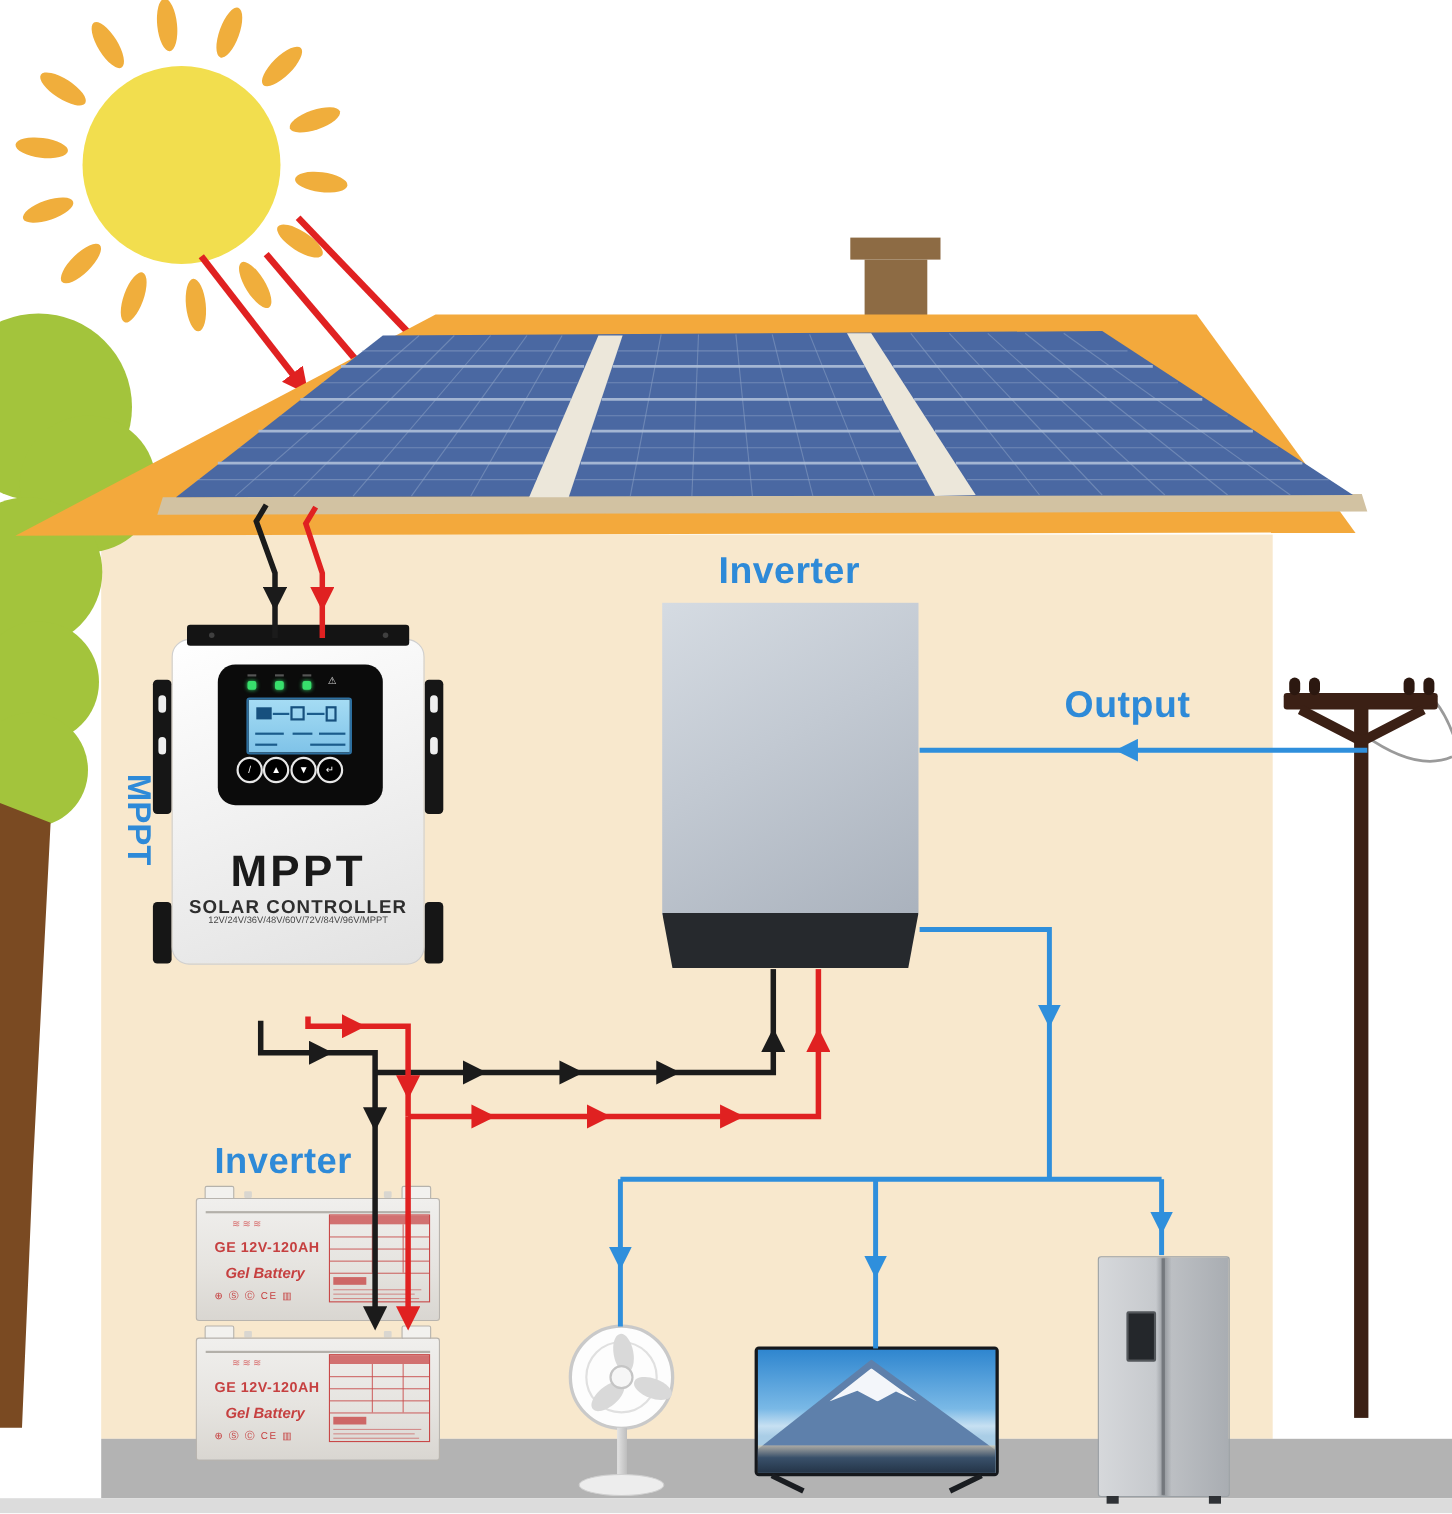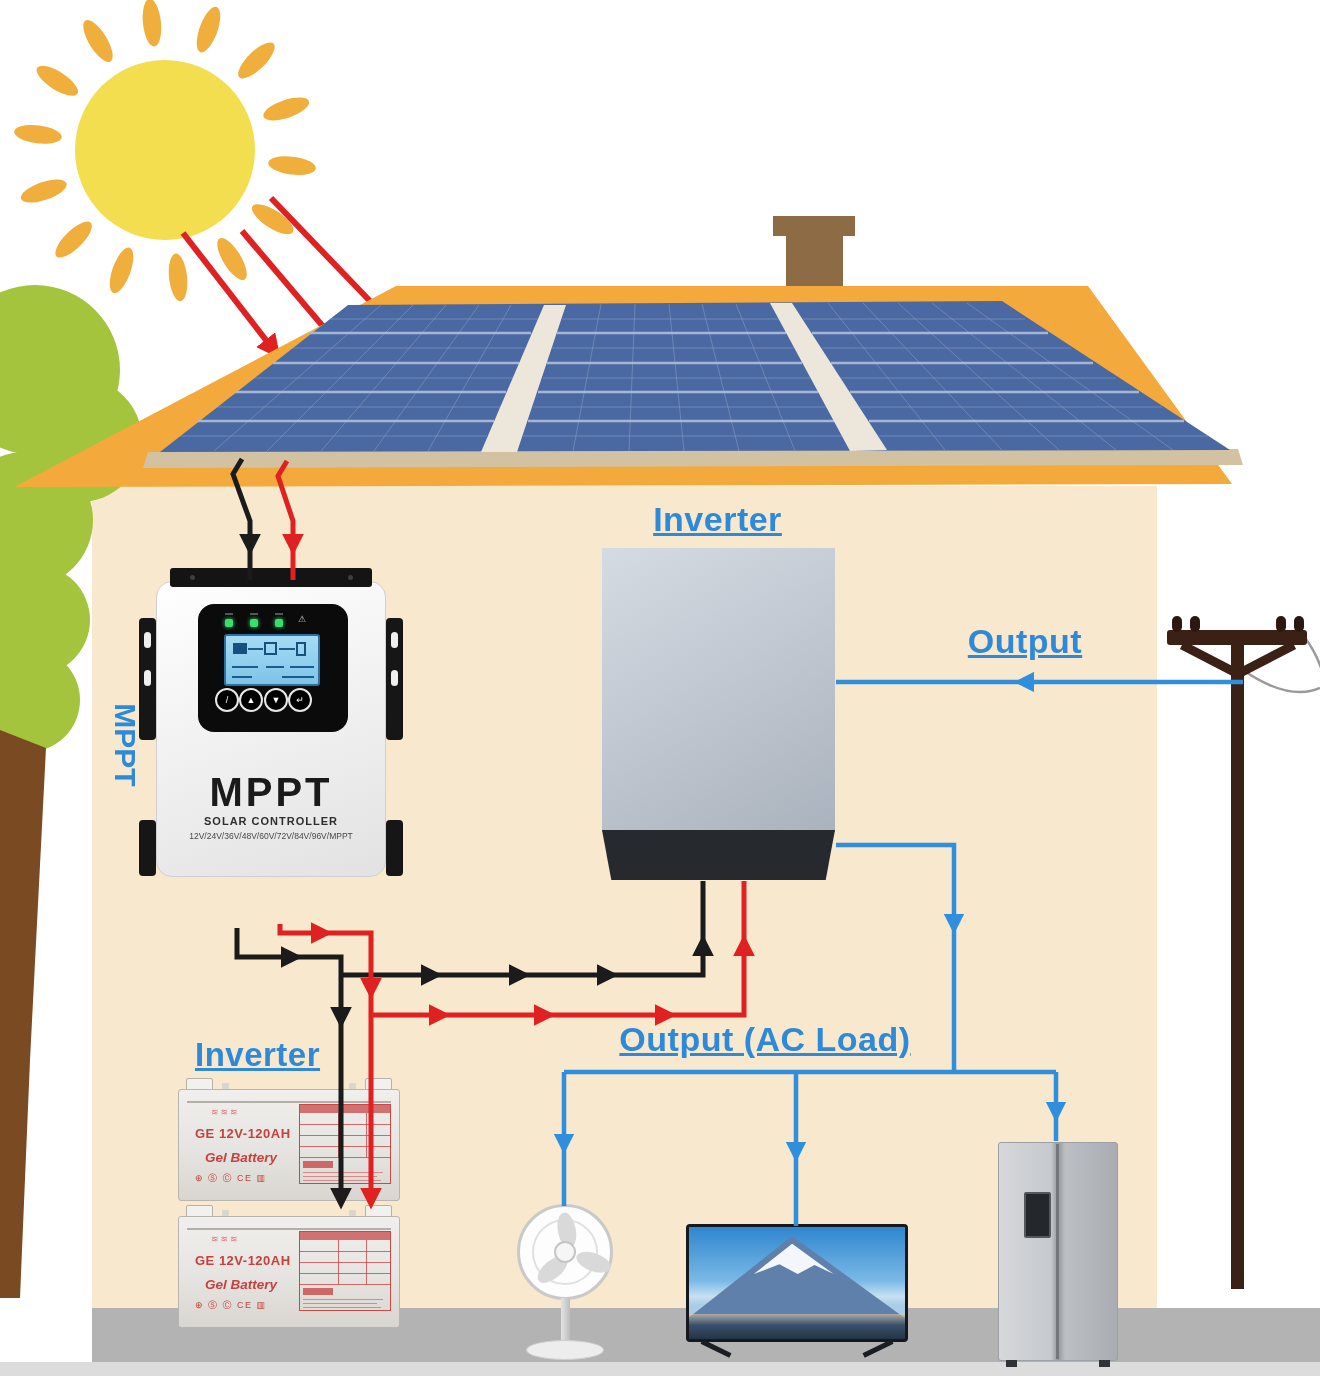--- a/index.html
+++ b/index.html
@@ -9,21 +9,21 @@
   .abs{position:absolute;}
 
   
   .house-wall{left:92px;top:486px;width:1065px;height:822px;background:#f8e8cd;z-index:0;}
   .ground{left:92px;top:1308px;width:1228px;height:54px;background:#b3b3b3;z-index:0;}
   .ground-strip{left:0;top:1362px;width:1320px;height:14px;background:#dcdcdc;z-index:0;}
   .bg-svg{left:0;top:0;z-index:1;}
   .wires-svg{left:0;top:0;z-index:5;pointer-events:none;}
 
   
-  .lbl{z-index:6;color:#2e8ad8;font-weight:bold;font-size:34px;text-align:center;letter-spacing:0.5px;text-decoration:underline;}
+  .lbl{z-index:6;color:#2e8ad8;font-weight:bold;font-size:34px;text-align:center;letter-spacing:0.5px;}
   .lbl-vert{z-index:6;color:#2e8ad8;font-weight:bold;font-size:30px;display:flex;align-items:center;justify-content:center;transform:rotate(90deg);}
 
   
   .controller{left:140px;top:568px;width:262px;height:362px;z-index:3;}
   .ctl-topbar{position:absolute;left:30px;top:0;width:202px;height:19px;background:#141414;border-radius:3px;}
   .ctl-topbar i{position:absolute;top:7px;width:5px;height:5px;border-radius:50%;background:#3f3f3f;}
   .ctl-body{position:absolute;left:16px;top:13px;width:230px;height:296px;border-radius:16px;
     background:linear-gradient(160deg,#ffffff 0%,#f2f2f2 45%,#e2e2e2 100%);border:1px solid #cfcfcf;}
   .ctl-tab{position:absolute;width:17px;height:122px;background:#161616;border-radius:4px;}
   .ctl-tab .slot{position:absolute;left:5px;width:7px;height:16px;background:#efefef;border-radius:4px;}
@@ -36,21 +36,21 @@
     background:linear-gradient(180deg,#a5dcf4,#7fc3e8);}
   .lcd .ic1{position:absolute;left:7px;top:7px;width:14px;height:11px;background:#16507e;}
   .lcd .ic2{position:absolute;left:38px;top:6px;width:13px;height:13px;border:2px solid #16507e;}
   .lcd .ic3{position:absolute;left:70px;top:6px;width:10px;height:14px;border:2px solid #16507e;}
   .lcd .ln{position:absolute;height:2px;background:#1b5c8c;}
   .ctl-btn{position:absolute;top:84px;width:24px;height:24px;border-radius:50%;background:#000;
     border:2px solid #e8e8e8;color:#fff;font-size:9px;line-height:20px;text-align:center;}
   .ctl-title{position:absolute;left:0;top:202px;width:100%;text-align:center;
     font-size:40px;font-weight:bold;color:#1a1a1a;letter-spacing:3px;}
   .ctl-sub{position:absolute;left:0;top:247px;width:100%;text-align:center;
-    font-size:11px;font-weight:bold;color:#2e2e2e;letter-spacing:1px;}
+    font-size:17px;font-weight:bold;color:#2e2e2e;letter-spacing:1px;}
   .ctl-volt{position:absolute;left:0;top:263px;width:100%;text-align:center;font-size:8.5px;color:#474747;}
   .ctl-band{position:absolute;left:14px;top:288px;width:234px;height:74px;background:#141414;border-radius:8px 8px 14px 14px;}
   .ctl-band span{display:block;margin-top:30px;text-align:center;color:#f2f2f2;font-size:13px;font-weight:bold;letter-spacing:0.5px;}
 
   
   .inverter{left:602px;top:548px;width:233px;height:332px;z-index:2;}
   .inv-body{position:absolute;left:0;top:0;width:233px;height:284px;
     background:linear-gradient(150deg,#d5dbe2 0%,#c2c9d2 45%,#aab2bd 100%);}
   .inv-base{position:absolute;left:0;top:282px;width:233px;height:50px;background:#26292d;
     clip-path:polygon(0 0,100% 0,96% 100%,4% 100%);}
@@ -419,15 +419,14 @@
       <path d="M796,1072 L796,1156" marker-end="url(#mu)"></path>
       <path d="M796,1156 L796,1226"></path>
       <path d="M1056,1072 L1056,1116" marker-end="url(#mu)"></path>
       <path d="M1056,1116 L1056,1141"></path>
     </g>
   </svg>
 
   <div class="abs lbl" style="left:600px;top:500px;width:235px;">Inverter</div>
   <div class="abs lbl" style="left:950px;top:622px;width:150px;">Output</div>
   <div class="abs lbl" style="left:175px;top:1036px;width:165px;font-size:33px;">Inverter</div>
-  <div class="abs lbl" style="left:590px;top:1020px;width:350px;">Output (AC Load)</div>
   <div class="abs lbl-vert" style="left:75px;top:725px;width:100px;height:40px;">MPPT</div>
 </div>
 
 </body></html>

